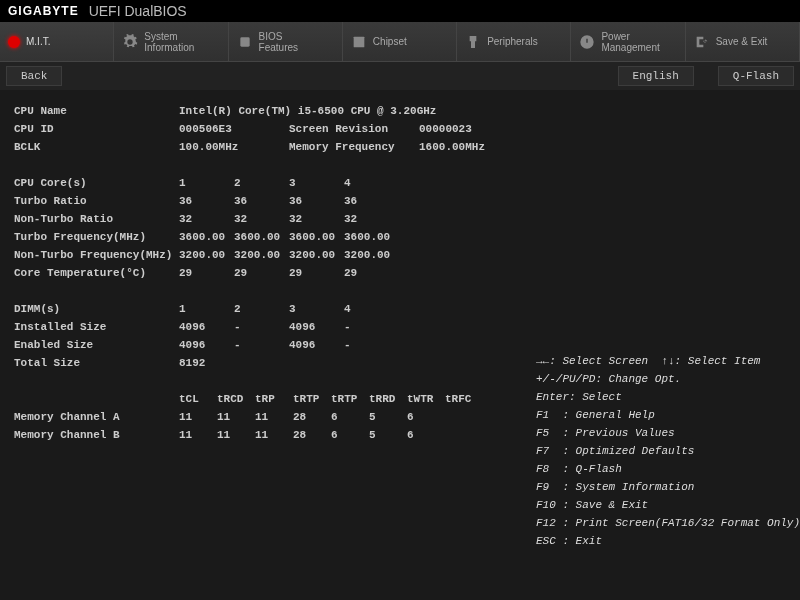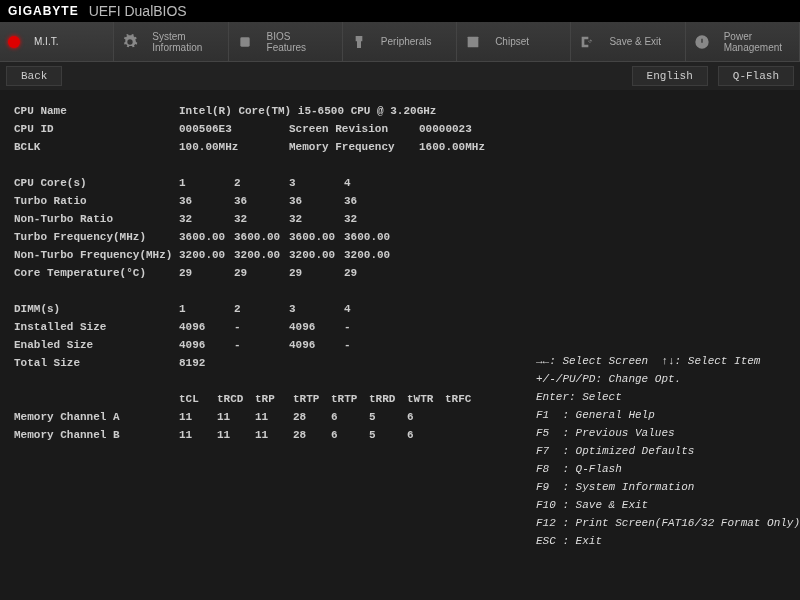--- a/index.html
+++ b/index.html
@@ -26,21 +26,21 @@
   .nav {
     height: 40px;
     background: linear-gradient(#3a3a3a,#303030);
     display: flex;
     border-bottom: 1px solid #444;
   }
   .nav-item {
     flex: 1;
     display: flex;
     align-items: center;
-    gap: 14px;
+    gap: 6px;
     padding: 0 8px;
     border-right: 1px solid #444;
     color: #aaa;
     font-family: Arial, sans-serif;
     font-size: 10px;
     cursor: pointer;
   }
   .nav-item.active {
     background: linear-gradient(#3e3e3e,#333);
     color: #ddd;
@@ -51,21 +51,21 @@
   }
   .nav-icon { width: 16px; height: 16px; display:inline-flex; align-items:center; justify-content:center; }
   .nav-icon svg { fill: #888; }
 
   .toolbar {
     height: 28px;
     background: #222;
     display: flex;
     align-items: center;
     padding: 0 6px;
-    gap: 10px;
+    gap: 24px;
   }
   .btn {
     background: #2b2b2b;
     border: 1px solid #3c3c3c;
     color: #ccc;
     padding: 3px 14px;
     font-size: 11px;
     font-family: inherit;
     cursor: pointer;
   }
@@ -124,49 +124,49 @@
         <svg viewBox="0 0 24 24" width="16" height="16">
           <rect x="5" y="5" width="14" height="14" rx="2"></rect>
         </svg>
       </span>
     <span style="white-space:pre-line">BIOS
 Features</span>
   </div>
   <div class="nav-item">
     <span class="nav-icon">
         <svg viewBox="0 0 24 24" width="16" height="16">
+          <rect x="4" y="4" width="16" height="16" rx="1"></rect>
+        </svg>
+      </span>
+    <span>Chipset</span>
+  </div>
+  <div class="nav-item">
+    <span class="nav-icon">
+        <svg viewBox="0 0 24 24" width="16" height="16">
           <path d="M7 3h10v8H7z M9 11h6v10H9z"></path>
         </svg>
       </span>
     <span>Peripherals</span>
-  </div>
-  <div class="nav-item">
-    <span class="nav-icon">
-        <svg viewBox="0 0 24 24" width="16" height="16">
-          <rect x="4" y="4" width="16" height="16" rx="1"></rect>
-        </svg>
-      </span>
-    <span>Chipset</span>
-  </div>
-  <div class="nav-item">
-    <span class="nav-icon">
-        <svg viewBox="0 0 24 24" width="16" height="16">
-          <path d="M4 4h10v4H8v8h6v4H4z M14 11h6l-3-3v2h-3v2h3v2z"></path>
-        </svg>
-      </span>
-    <span>Save &amp; Exit</span>
   </div>
   <div class="nav-item">
     <span class="nav-icon">
         <svg viewBox="0 0 24 24" width="16" height="16">
           <path d="M12 2a10 10 0 100 20 10 10 0 000-20zm-1 5h2v6h-2z"></path>
         </svg>
       </span>
     <span style="white-space:pre-line">Power
 Management</span>
+  </div>
+  <div class="nav-item">
+    <span class="nav-icon">
+        <svg viewBox="0 0 24 24" width="16" height="16">
+          <path d="M4 4h10v4H8v8h6v4H4z M14 11h6l-3-3v2h-3v2h3v2z"></path>
+        </svg>
+      </span>
+    <span>Save &amp; Exit</span>
   </div>
 </div>
 
 <div class="toolbar">
   <button class="btn">Back</button>
   <div class="spacer"></div>
   <button class="btn">English</button>
   <button class="btn">Q-Flash</button>
 </div>
 

